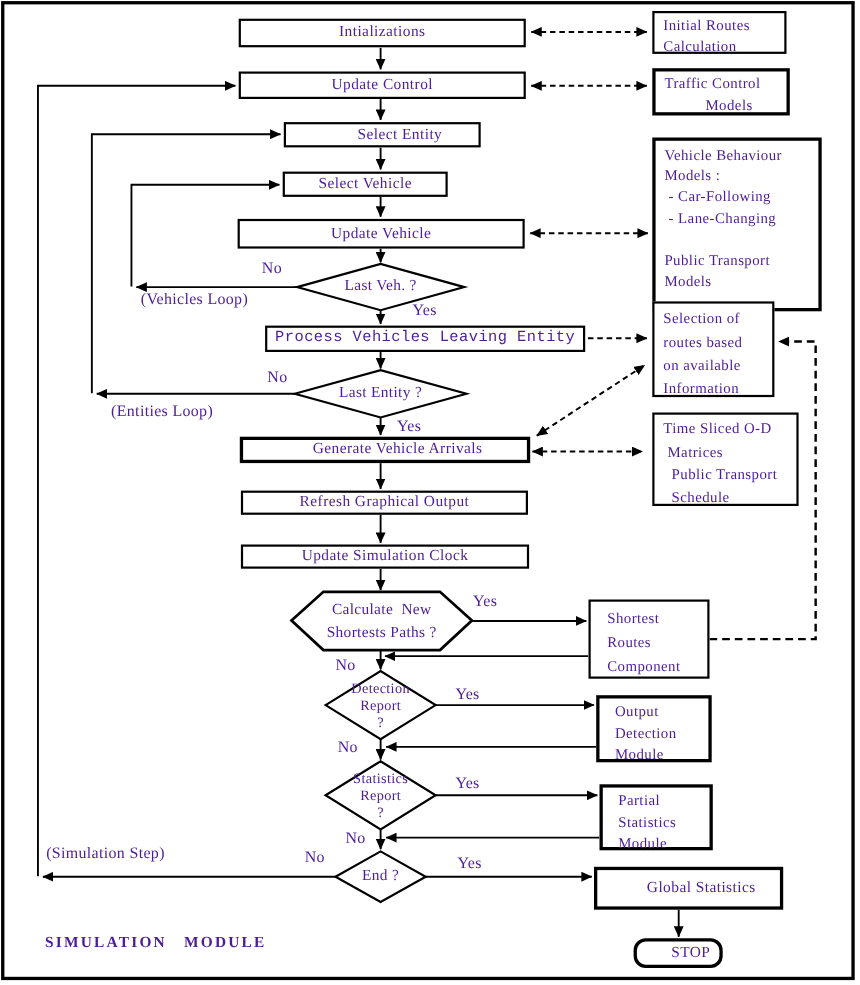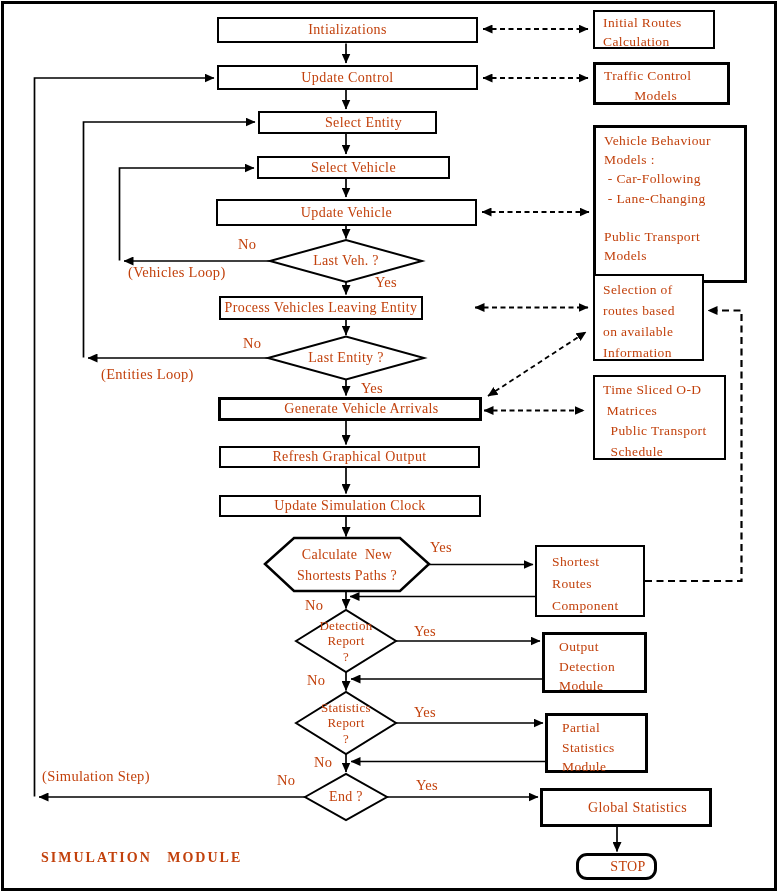--- a/index.html
+++ b/index.html
@@ -1,18 +1,18 @@
 <!DOCTYPE html>
 <html><head>
 <meta charset="utf-8">
 <style>
   html,body{margin:0;padding:0;background:#ffffff;}
   #canvas{
     position:relative;width:782px;height:895px;background:#ffffff;
-    font-family:"Liberation Serif","DejaVu Serif",serif;color:#c2410c;overflow:hidden;
+    font-family:"Liberation Serif","DejaVu Serif",serif;color:#4c1d95;overflow:hidden;
   }
   #border-frame{position:absolute;left:1px;top:1px;width:776px;height:890px;
     border:3px solid #000;box-sizing:border-box;}
   svg.wires{position:absolute;left:0;top:0;z-index:1;}
   .box{
     position:absolute;box-sizing:border-box;border:2px solid #000;background:#fff;
     display:flex;align-items:center;justify-content:center;text-align:center;
     font-size:14px;letter-spacing:0.4px;z-index:2;line-height:1.1;
   }
   .b3{border-width:3px;padding-left:23px;}
@@ -100,32 +100,32 @@
       <polygon stroke-width="2.5" points="265,564 294,538 400,538 429,564 400,591 294,591"></polygon>
       <polygon points="296,641 346,610 396,641 346,672"></polygon>
       <polygon points="296,723 346,692 396,723 346,754"></polygon>
       <polygon points="305,797 346,774 387,797 346,820"></polygon>
     </g>
   </svg>
 
   <div class="box" style="left:217px;top:17px;width:261px;height:26px;">Intializations</div>
   <div class="box" style="left:217px;top:65px;width:261px;height:25px;">Update Control</div>
   <div class="box" style="left:258px;top:111px;width:179px;height:23px;padding-left:32px;">Select Entity</div>
-  <div class="box" style="left:257px;top:156px;width:193px;height:23px;">Select Vehicle</div>
+  <div class="box" style="left:257px;top:156px;width:150px;height:23px;">Select Vehicle</div>
   <div class="box" style="left:216px;top:199px;width:261px;height:27px;">Update Vehicle</div>
-  <div class="box" style="left:219px;top:296px;width:204px;height:24px;">Process Vehicles Leaving Entity</div>
+  <div class="box" style="left:241px;top:296px;width:291px;height:24px;font-family:Liberation Mono, monospace;">Process Vehicles Leaving Entity</div>
   <div class="box b3" style="left:218px;top:397px;width:264px;height:24px;">Generate Vehicle Arrivals</div>
   <div class="box" style="left:219px;top:446px;width:261px;height:22px;">Refresh Graphical Output</div>
   <div class="box" style="left:219px;top:495px;width:262px;height:22px;">Update Simulation Clock</div>
   <div class="box b3" style="left:540px;top:788px;width:172px;height:39px;">Global Statistics</div>
   <div class="box b3 rounded" style="left:576px;top:853px;width:81px;height:27px;">STOP</div>
 
   <div class="box side" style="left:593px;top:10px;width:122px;height:39px;padding:1px 2px 0 8px;line-height:19px;">Initial Routes
 Calculation</div>
-  <div class="box side b3" style="left:593px;top:62px;width:137px;height:43px;padding:1px 2px 16px 8px;line-height:20px;">Traffic Control
+  <div class="box side b3" style="left:593px;top:62px;width:125px;height:43px;padding:1px 2px 16px 8px;line-height:20px;text-align:center;">Traffic Control
         Models</div>
   <div class="box side b3" style="left:593px;top:125px;width:154px;height:158px;padding:3px 2px 0 8px;line-height:19.2px;">Vehicle Behaviour
 Models :
  - Car-Following
  - Lane-Changing
 
 Public Transport
 Models</div>
   <div class="box side" style="left:593px;top:274px;width:111px;height:87px;padding:3px 20px 0 8px;line-height:21px;">Selection of
 routes based

